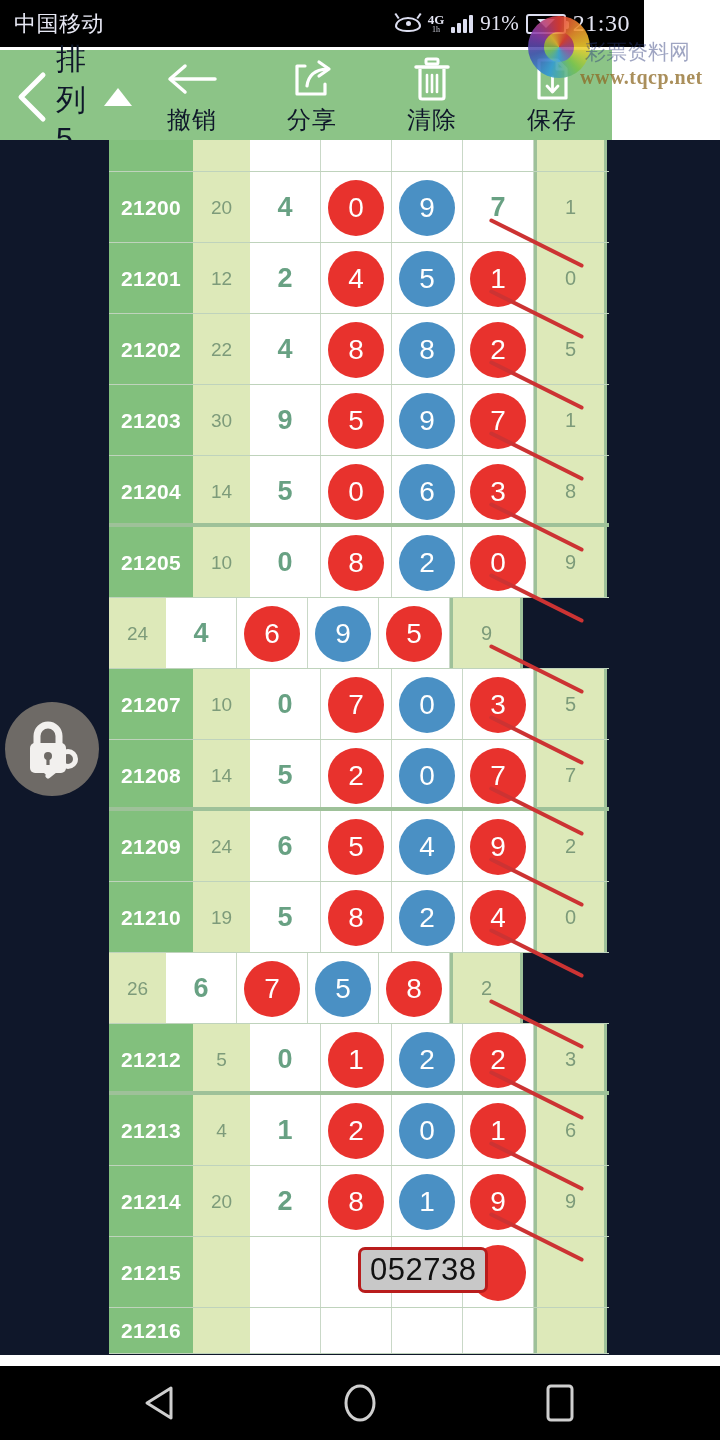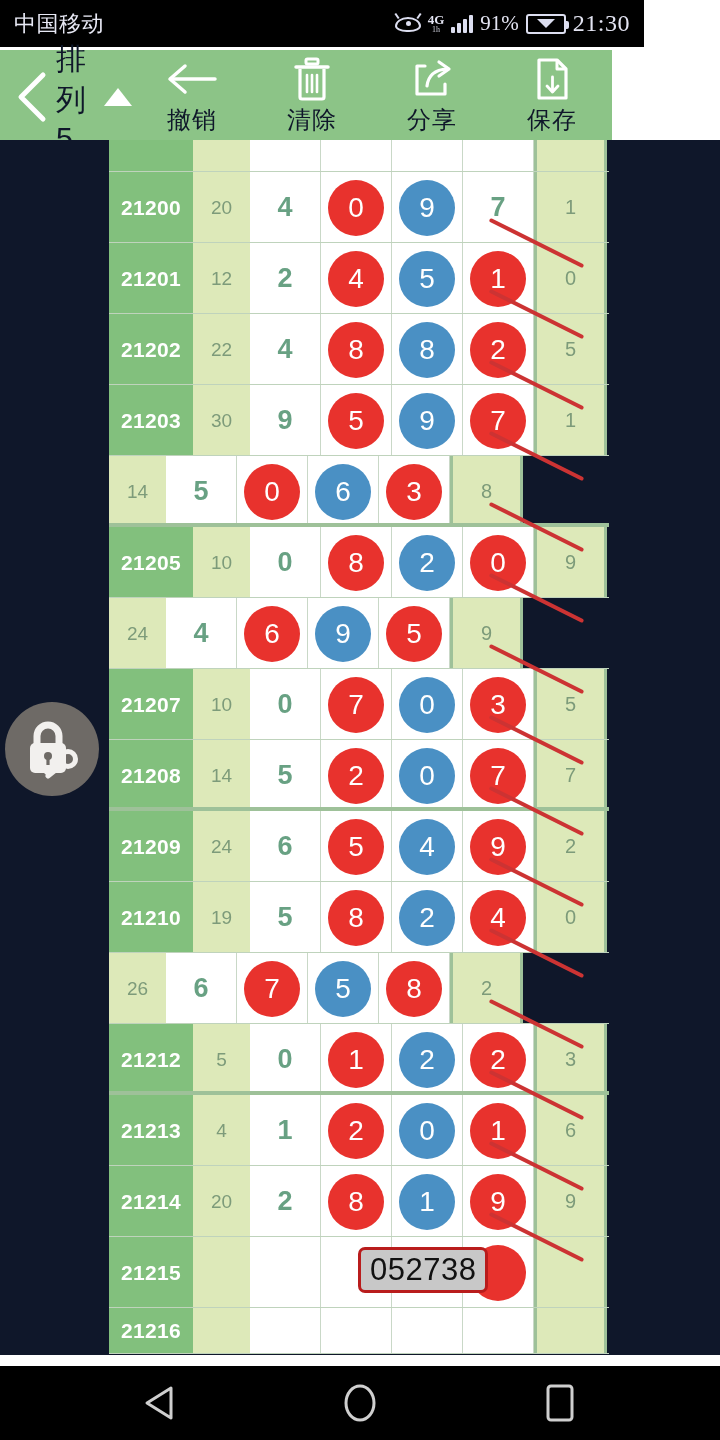--- a/index.html
+++ b/index.html
@@ -163,20 +163,25 @@
           <i></i>
         </div>
       <div class="batt-pct">91%</div>
       <div class="batt">
           <div class="tri"></div>
         </div>
       <div class="clock">21:30</div>
     </div>
   </div>
 
+  <div class="watermark">
+    <div class="wm-logo"></div>
+    <div class="wm-cn">彩票资料网</div>
+    <div class="wm-url">www.tqcp.net</div>
+  </div>
 
   <div class="appbar">
     <div class="back-chevron">
       <svg width="34" height="52" viewBox="0 0 34 52">
         <polyline points="28,4 6,26 28,48" fill="none" stroke="#ffffff" stroke-width="5" stroke-linecap="round" stroke-linejoin="round"></polyline>
       </svg>
     </div>
     <div class="title-wrap">
       <span class="title-text">排列5</span>
       <span class="tri-up"></span>
@@ -184,49 +189,49 @@
     <div class="tools">
 
       <div class="tool">
         <span class="ti">
           <svg width="54" height="36" viewBox="0 0 54 36">
             <line x1="50" y1="18" x2="6" y2="18" stroke="#ffffff" stroke-width="3.5" stroke-linecap="round"></line>
             <polyline points="20,5 5,18 20,31" fill="none" stroke="#ffffff" stroke-width="3.5" stroke-linecap="round" stroke-linejoin="round"></polyline>
           </svg>
         </span>
         <span class="tl">撤销</span>
+      </div>
+
+      <div class="tool">
+        <span class="ti">
+          <svg width="42" height="42" viewBox="0 0 42 42">
+            <path d="M14 8 L6 8 L6 36 L34 36 L34 26" fill="none" stroke="#ffffff" stroke-width="3.2" stroke-linecap="round" stroke-linejoin="round"></path>
+            <path d="M16 28 Q18 12 36 11" fill="none" stroke="#ffffff" stroke-width="3.2" stroke-linecap="round"></path>
+            <polyline points="28,4 38,11 28,18" fill="none" stroke="#ffffff" stroke-width="3.2" stroke-linecap="round" stroke-linejoin="round"></polyline>
+          </svg>
+        </span>
+        <span class="tl">分享</span>
       </div>
 
       <div class="tool">
         <span class="ti">
           <svg width="40" height="44" viewBox="0 0 40 44">
             <rect x="14" y="2" width="12" height="5" rx="1.5" fill="none" stroke="#ffffff" stroke-width="3"></rect>
             <line x1="4" y1="10" x2="36" y2="10" stroke="#ffffff" stroke-width="3.5" stroke-linecap="round"></line>
             <path d="M8 12 L8 40 Q8 42 10 42 L30 42 Q32 42 32 40 L32 12" fill="none" stroke="#ffffff" stroke-width="3.2" stroke-linejoin="round"></path>
             <line x1="15" y1="18" x2="15" y2="35" stroke="#ffffff" stroke-width="2.6" stroke-linecap="round"></line>
             <line x1="20" y1="18" x2="20" y2="35" stroke="#ffffff" stroke-width="2.6" stroke-linecap="round"></line>
             <line x1="25" y1="18" x2="25" y2="35" stroke="#ffffff" stroke-width="2.6" stroke-linecap="round"></line>
           </svg>
         </span>
         <span class="tl">清除</span>
       </div>
 
       <div class="tool">
         <span class="ti">
-          <svg width="42" height="42" viewBox="0 0 42 42">
-            <path d="M14 8 L6 8 L6 36 L34 36 L34 26" fill="none" stroke="#ffffff" stroke-width="3.2" stroke-linecap="round" stroke-linejoin="round"></path>
-            <path d="M16 28 Q18 12 36 11" fill="none" stroke="#ffffff" stroke-width="3.2" stroke-linecap="round"></path>
-            <polyline points="28,4 38,11 28,18" fill="none" stroke="#ffffff" stroke-width="3.2" stroke-linecap="round" stroke-linejoin="round"></polyline>
-          </svg>
-        </span>
-        <span class="tl">分享</span>
-      </div>
-
-      <div class="tool">
-        <span class="ti">
           <svg width="36" height="44" viewBox="0 0 36 44">
             <path d="M5 3 L23 3 L32 12 L32 41 L5 41 Z" fill="none" stroke="#ffffff" stroke-width="3.2" stroke-linejoin="round"></path>
             <polyline points="23,3 23,12 32,12" fill="none" stroke="#ffffff" stroke-width="3" stroke-linejoin="round"></polyline>
             <line x1="18.5" y1="20" x2="18.5" y2="34" stroke="#ffffff" stroke-width="2.8" stroke-linecap="round"></line>
             <polyline points="13,29 18.5,35 24,29" fill="none" stroke="#ffffff" stroke-width="2.8" stroke-linecap="round" stroke-linejoin="round"></polyline>
           </svg>
         </span>
         <span class="tl">保存</span>
       </div>
 
@@ -296,20 +301,21 @@
           </div>
           <div class="c c-d">
             <div class="ball blue">9</div>
           </div>
           <div class="c c-d">
             <div class="ball red">7</div>
           </div>
           <div class="c c-tail">1</div>
         </div>
         <div class="row groupline">
+          <div class="c c-id">21204</div>
           <div class="c c-sum">14</div>
           <div class="c c-d">5</div>
           <div class="c c-d">
             <div class="ball red">0</div>
           </div>
           <div class="c c-d">
             <div class="ball blue">6</div>
           </div>
           <div class="c c-d">
             <div class="ball red">3</div>

